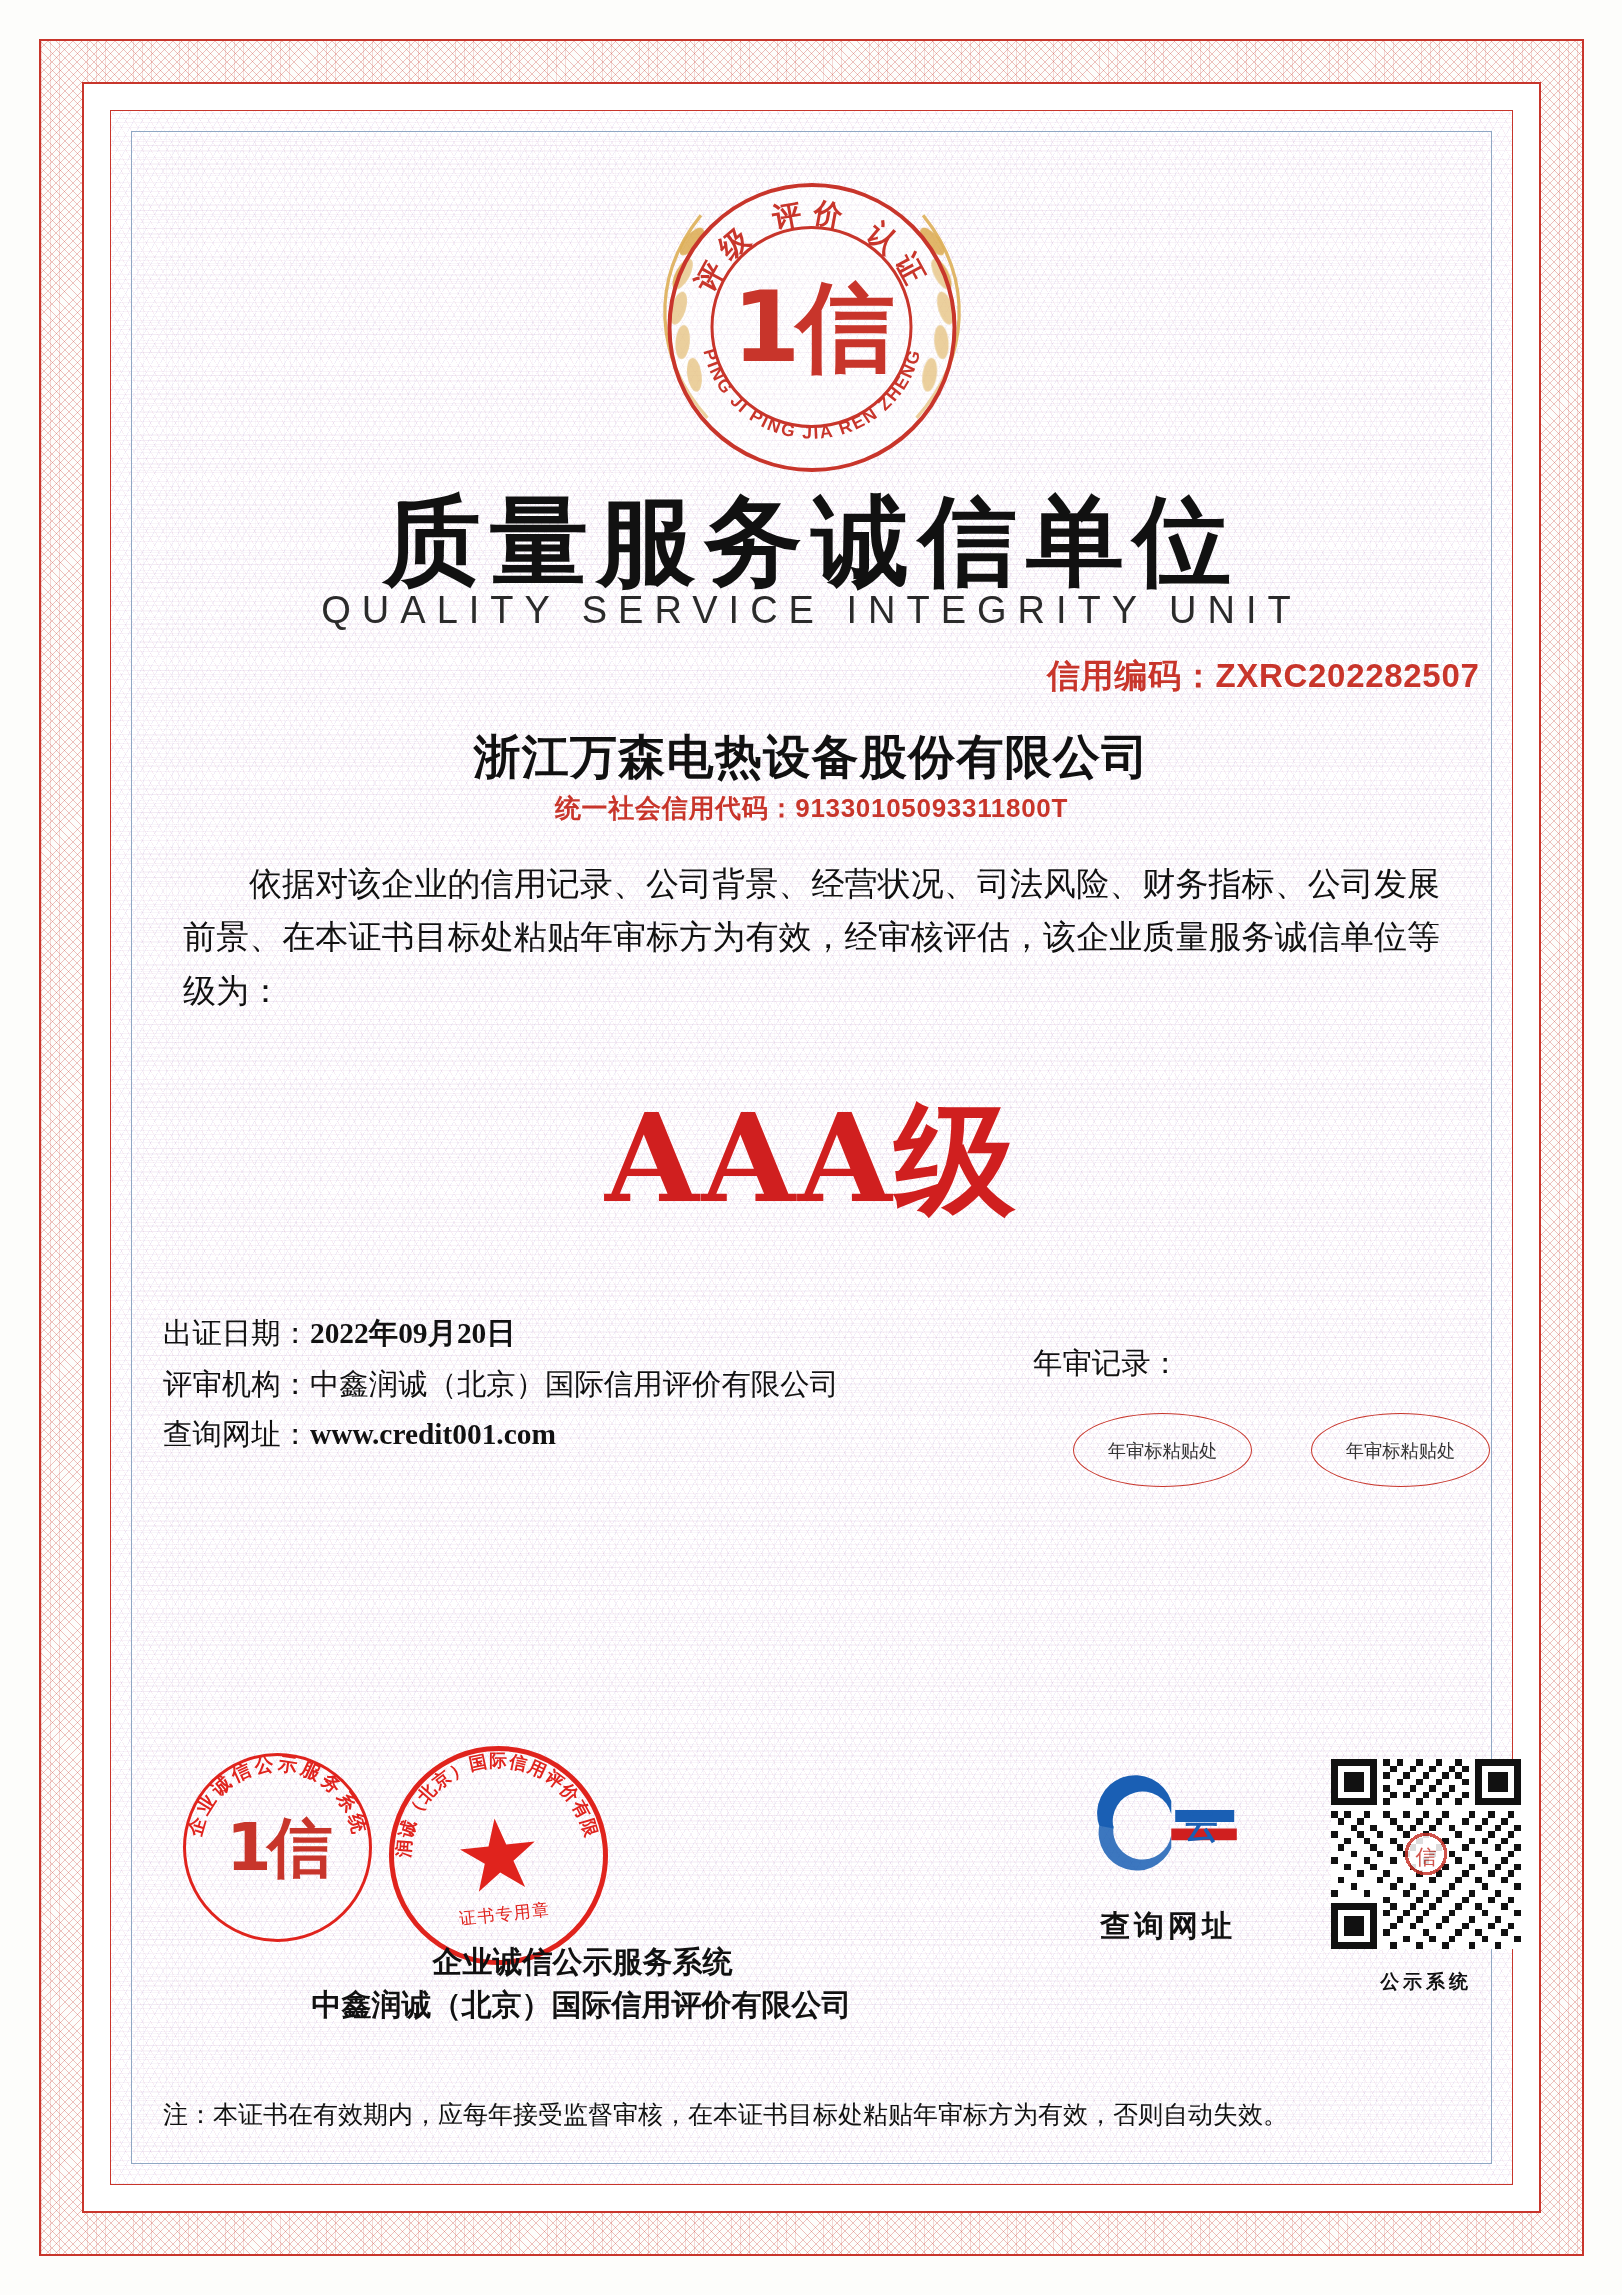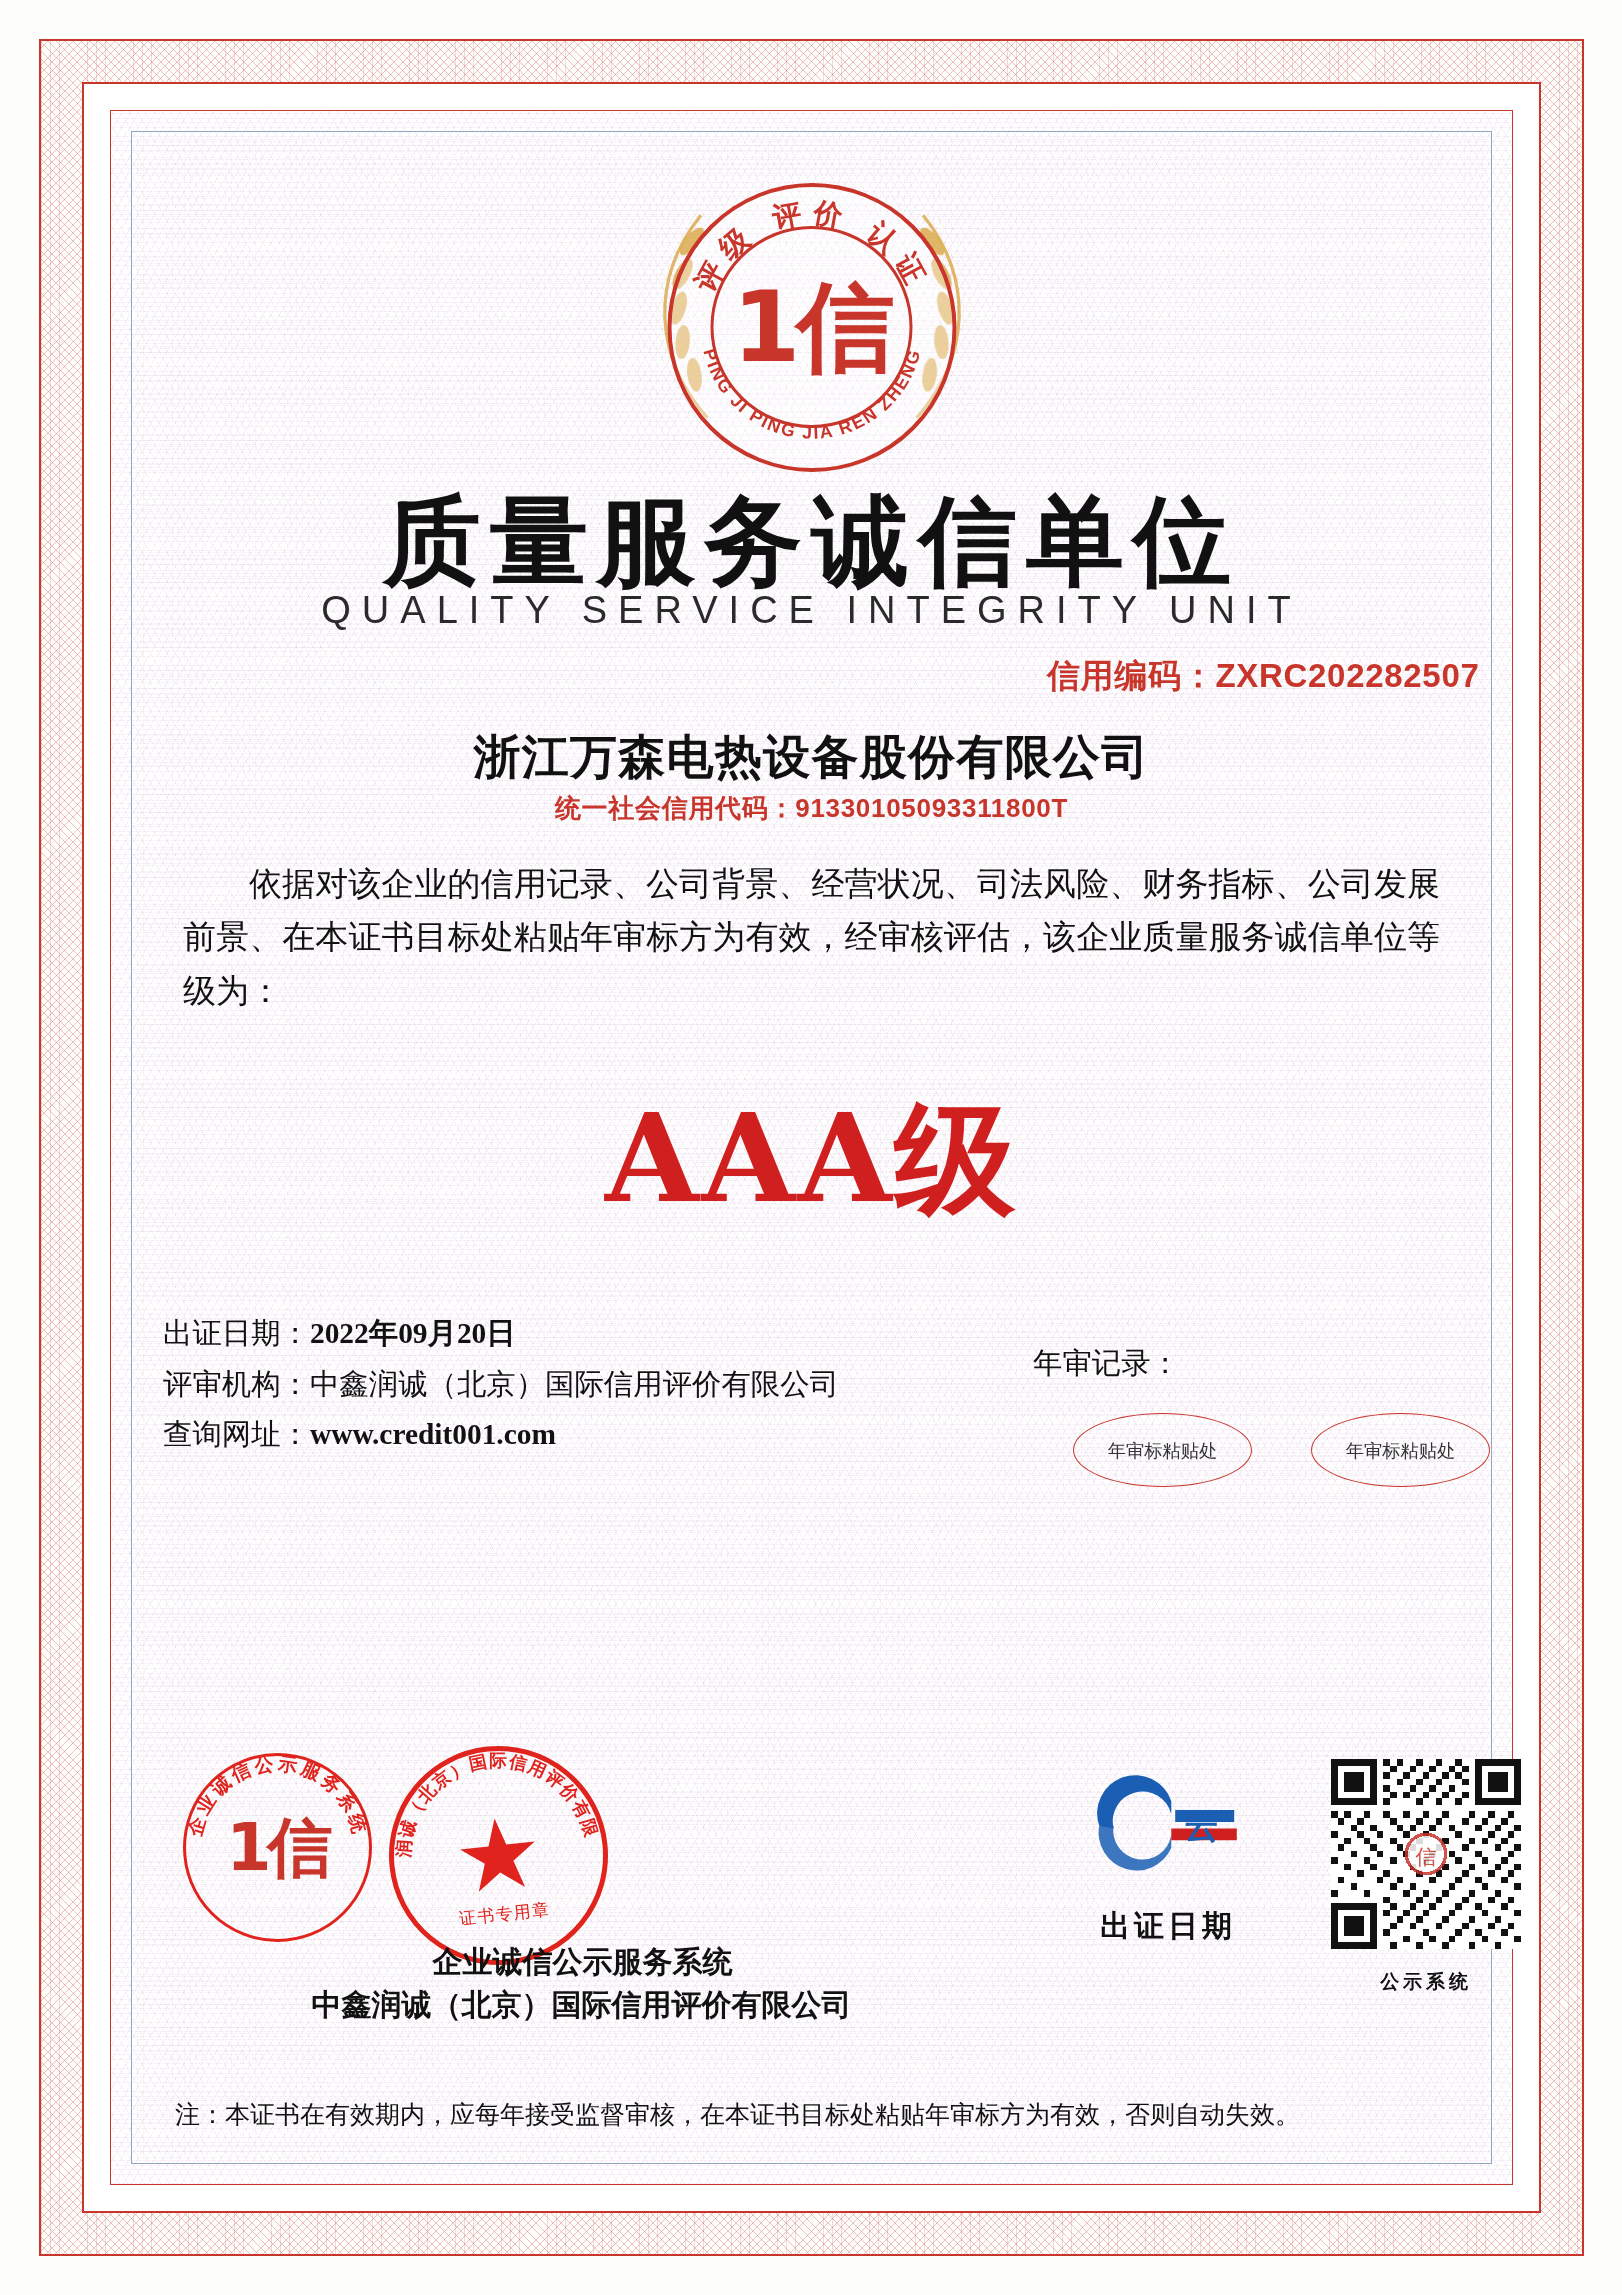--- a/index.html
+++ b/index.html
@@ -227,21 +227,21 @@
   }
   .qr-label{
     margin-top:18.3px;
     font-family:"DejaVu Sans", sans-serif;font-size:19px;font-weight:700;color:#111;
     letter-spacing:3.9px;
   }
 
   .note{
     position:absolute;left:26px;right:19.6px;bottom:27.5px;
     font-family:"DejaVu Sans", sans-serif;
-    font-size:25px;color:#111;white-space:nowrap;margin-left:12px;
+    font-size:25px;color:#111;white-space:nowrap;
   }
 </style>
 </head>
 <body>
 
 <div class="page">
 
   <div class="border-outer"></div>
   <div class="border-mid"></div>
   <div class="border-inner"></div>
@@ -358,21 +358,21 @@
       <div class="mutual">
         <div class="mutual-logo">
           <svg width="190" height="105" viewBox="0 0 290 160">
             <path d="M40 82 A58 58 0 0 1 150 44 L150 64 A40 40 0 0 0 62 86 Z" fill="#1a5fb4"></path>
             <path d="M150 116 A58 58 0 0 1 40 82 L62 82 A40 40 0 0 0 150 96 Z" fill="#1a5fb4" opacity="0.85"></path>
             <path d="M156 58 L246 58 L246 76 L156 76 Z" fill="#1a5fb4"></path>
             <path d="M150 86 L250 86 L250 104 L150 104 Z" fill="#d01f1f"></path>
             <text x="196" y="100" font-family="DejaVu Sans, sans-serif" font-size="52" font-weight="700" fill="#1a5fb4" text-anchor="middle">云</text>
           </svg>
         </div>
-        <div class="mutual-label">出证日期</div>
+        <div class="mutual-label">查询网址</div>
       </div>
 
       <div class="qr-block">
         <svg class="qr" viewBox="0 0 29 29" shape-rendering="crispEdges">
           <rect width="29" height="29" fill="#fff"></rect>
           <g fill="#111">
             <rect x="0" y="0" width="7" height="1"></rect>
               <rect x="0" y="6" width="7" height="1"></rect>
             <rect x="0" y="0" width="1" height="7"></rect>
               <rect x="6" y="0" width="1" height="7"></rect>

